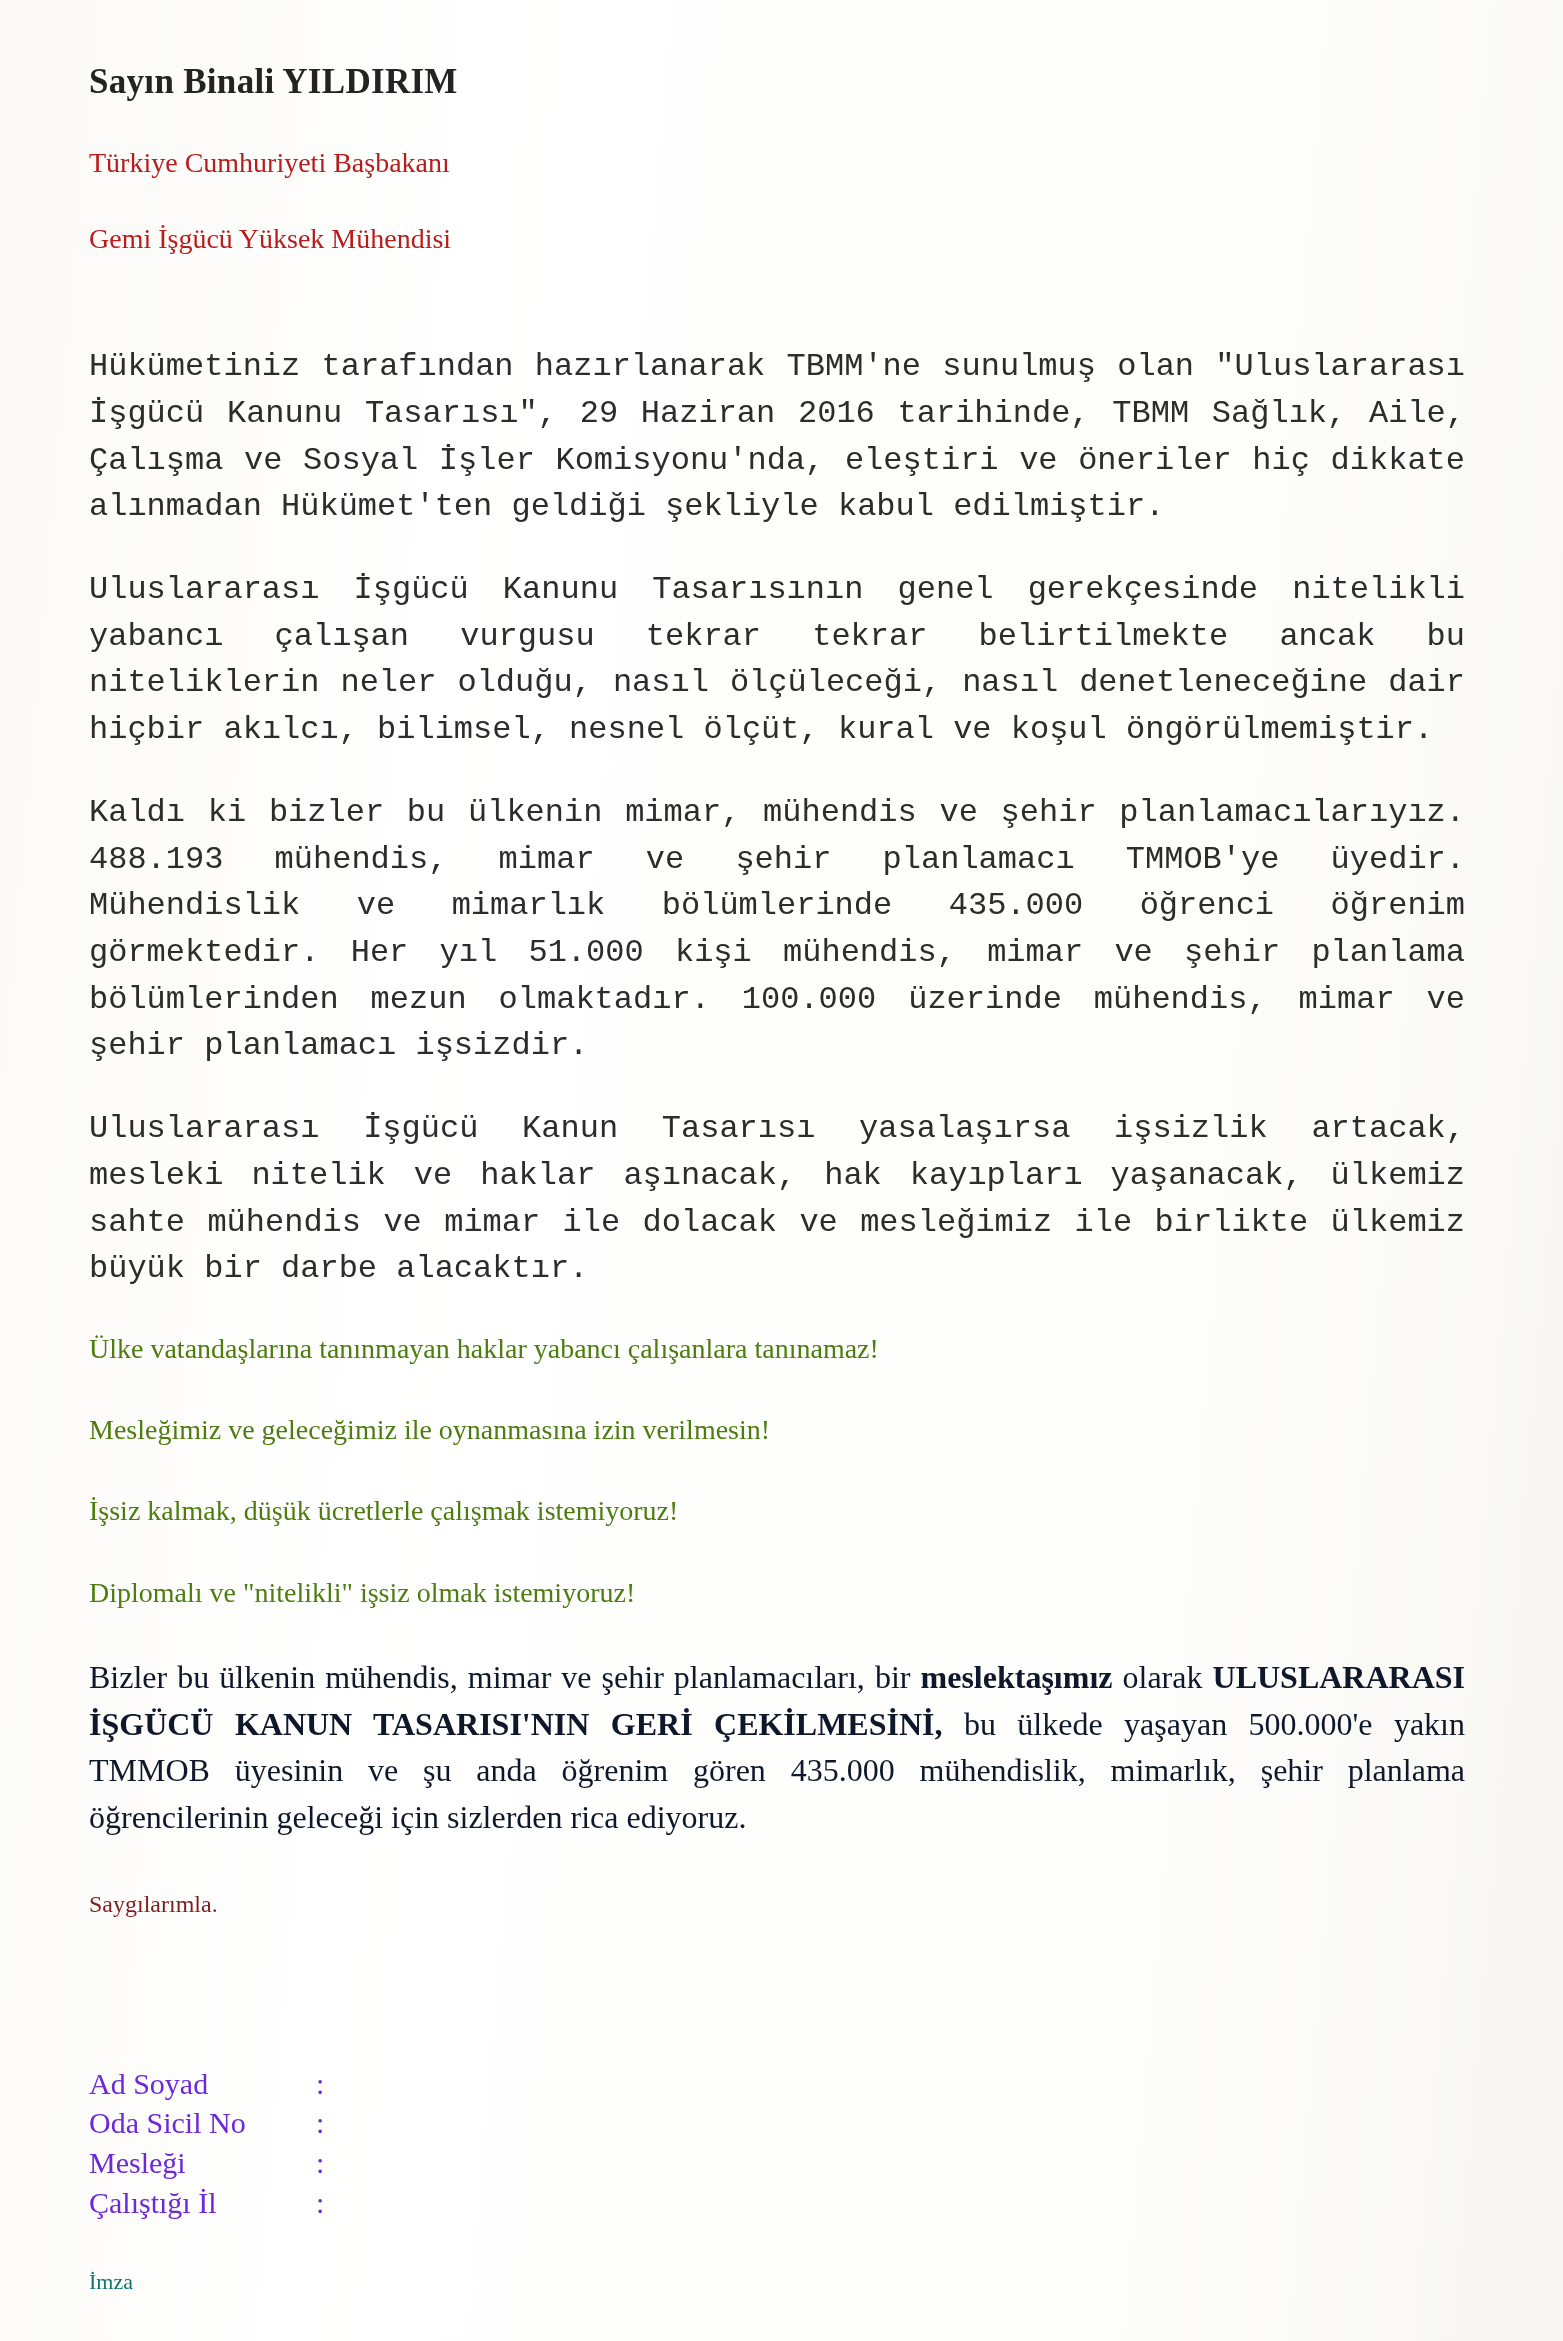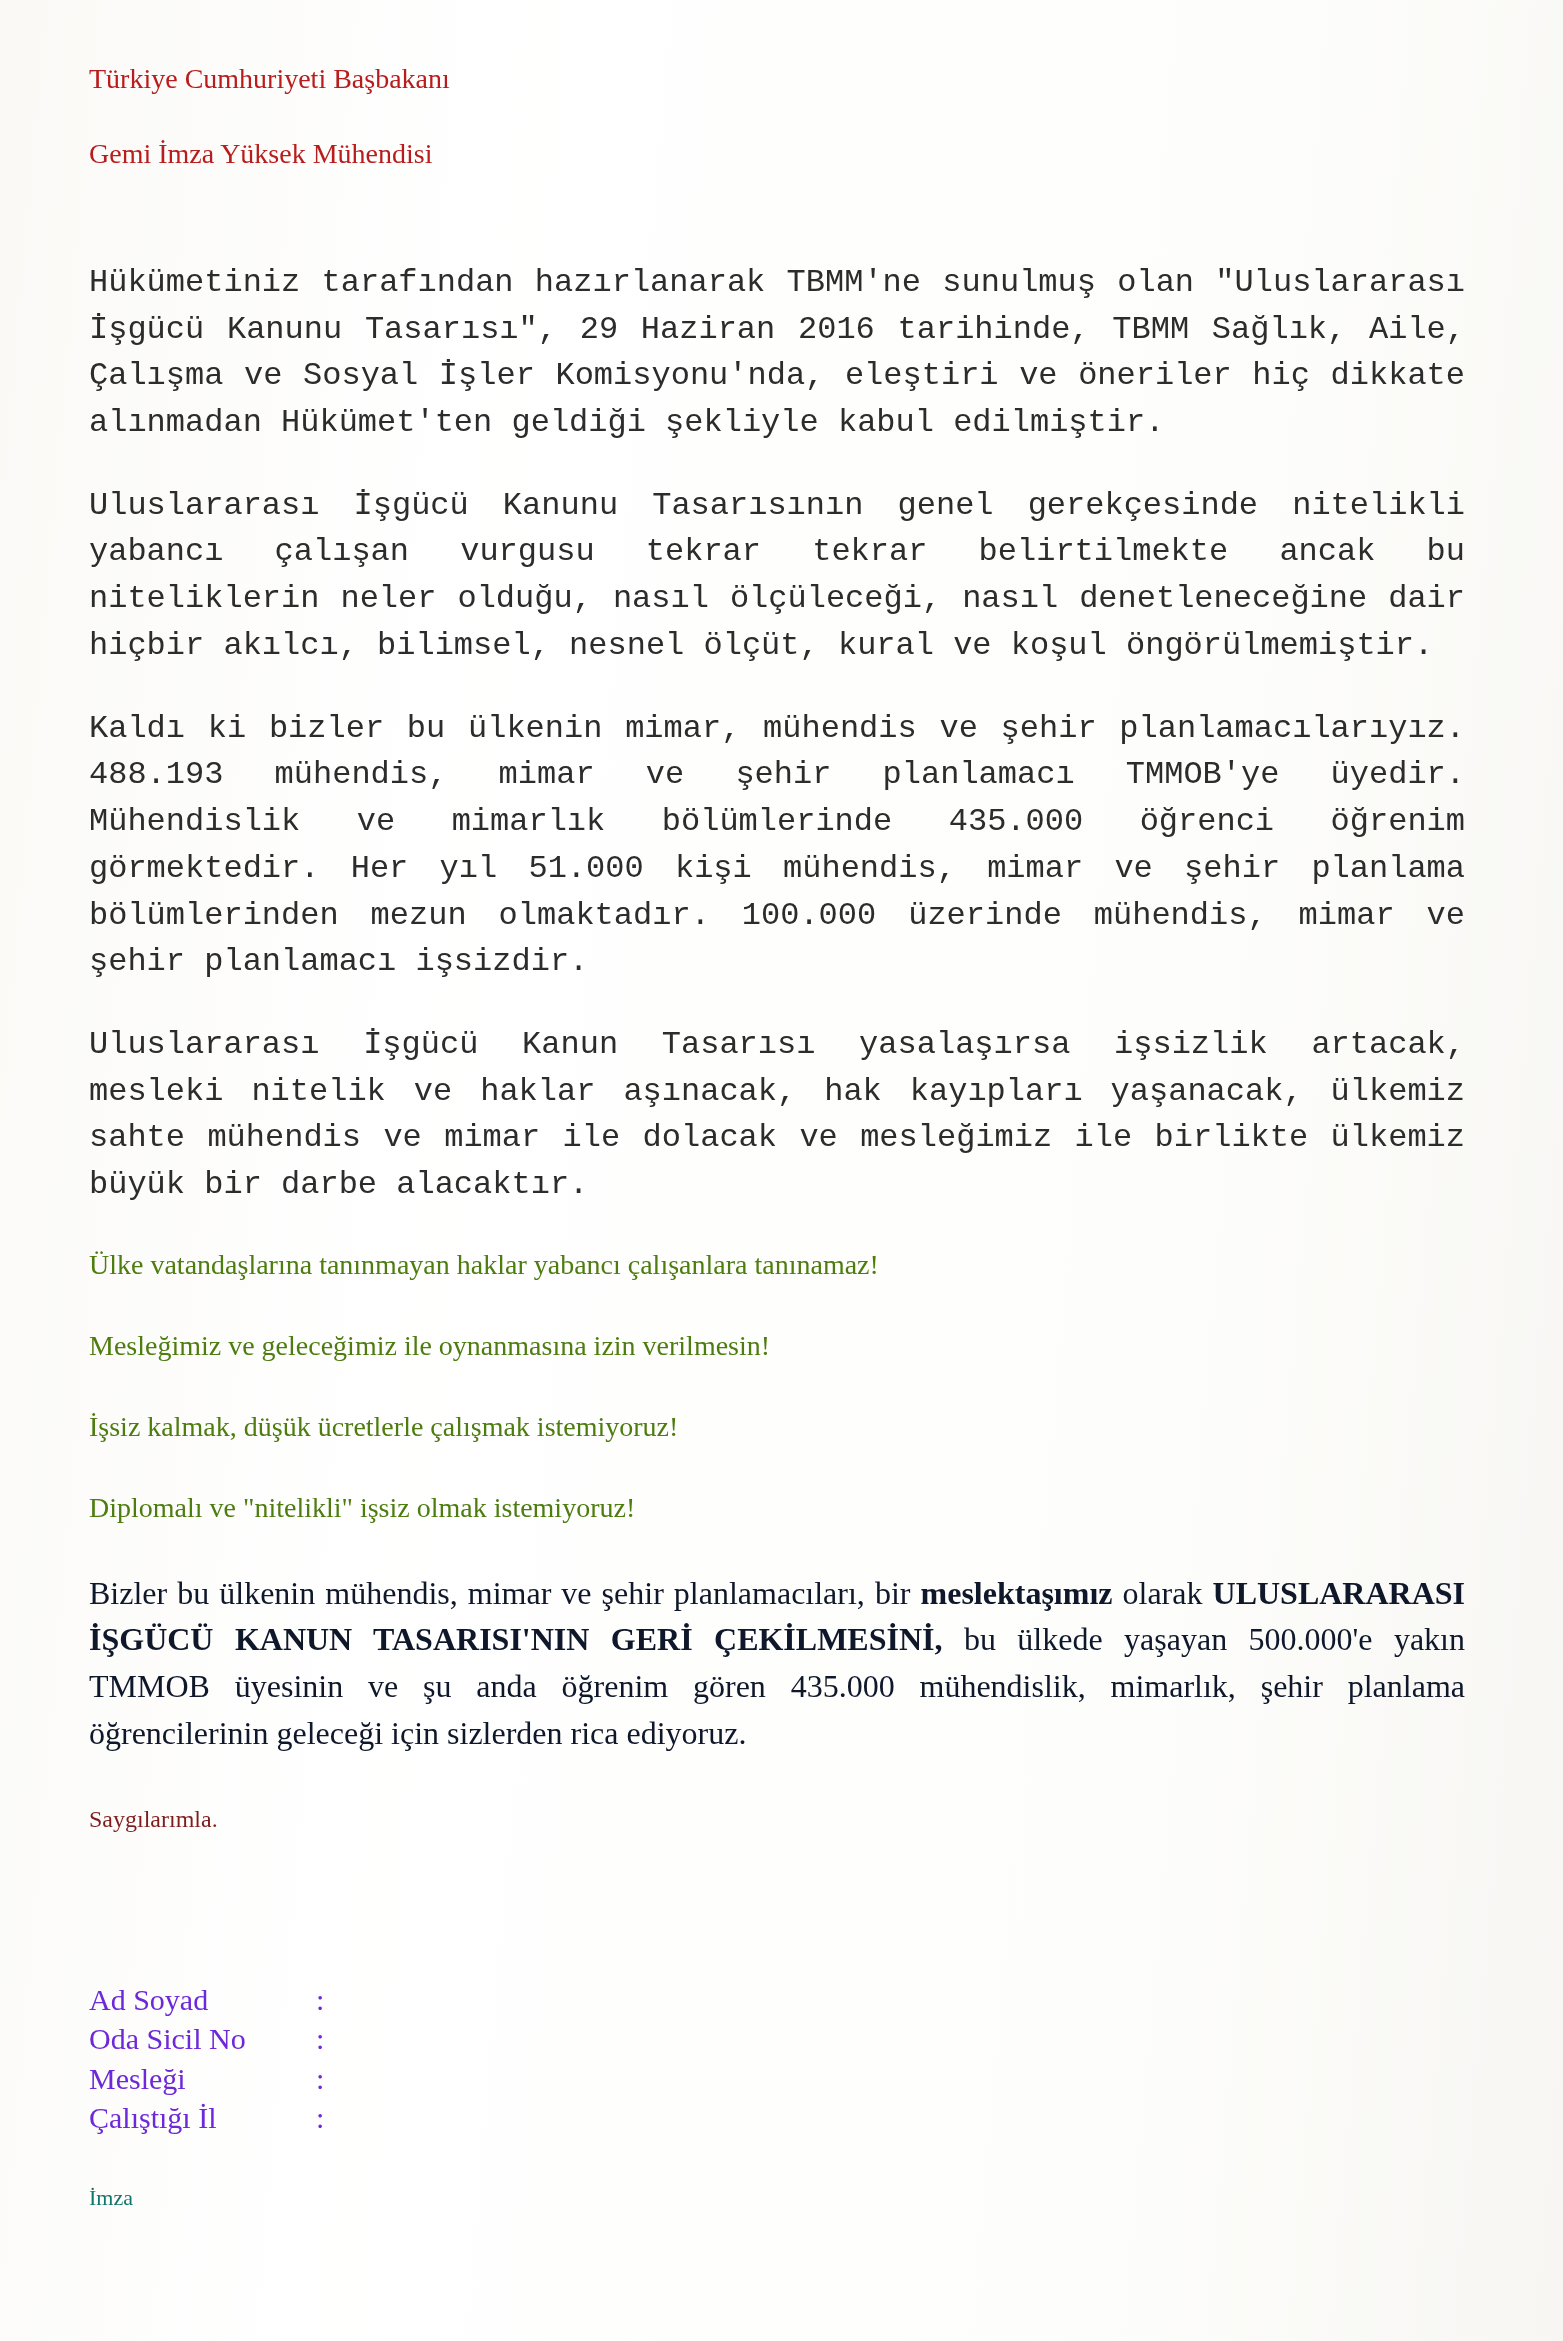--- a/index.html
+++ b/index.html
@@ -121,22 +121,23 @@
     color: #0f766e;
   }
 </style>
 </head>
 <body>
 
 <div class="page">
   <div class="content">
 
     <div class="addressee-block">
+      <div class="addr-name">Sayın Binali YILDIRIM</div>
       <div class="addr-line">Türkiye Cumhuriyeti Başbakanı</div>
-      <div class="addr-line">Gemi İmza Yüksek Mühendisi</div>
+      <div class="addr-line">Gemi İşgücü Yüksek Mühendisi</div>
     </div>
 
     <div class="body-block">
 
       <p class="para">Hükümetiniz tarafından hazırlanarak TBMM'ne sunulmuş olan "Uluslararası İşgücü Kanunu Tasarısı", 29 Haziran 2016 tarihinde, TBMM Sağlık, Aile, Çalışma ve Sosyal İşler Komisyonu'nda, eleştiri ve öneriler hiç dikkate alınmadan Hükümet'ten geldiği şekliyle kabul edilmiştir.</p>
 
       <p class="para">Uluslararası İşgücü Kanunu Tasarısının genel gerekçesinde nitelikli yabancı çalışan vurgusu tekrar tekrar belirtilmekte ancak bu niteliklerin neler olduğu, nasıl ölçüleceği, nasıl denetleneceğine dair hiçbir akılcı, bilimsel, nesnel ölçüt, kural ve koşul öngörülmemiştir.</p>
 
       <p class="para">Kaldı ki bizler bu ülkenin mimar, mühendis ve şehir planlamacılarıyız. 488.193 mühendis, mimar ve şehir planlamacı TMMOB'ye üyedir. Mühendislik ve mimarlık bölümlerinde 435.000 öğrenci öğrenim görmektedir. Her yıl 51.000 kişi mühendis, mimar ve şehir planlama bölümlerinden mezun olmaktadır. 100.000 üzerinde mühendis, mimar ve şehir planlamacı işsizdir.</p>
 

